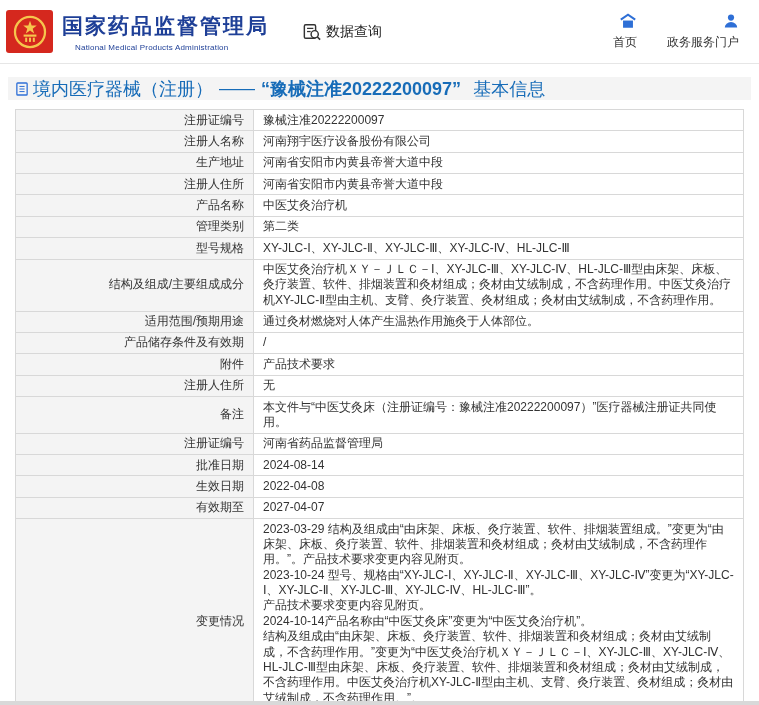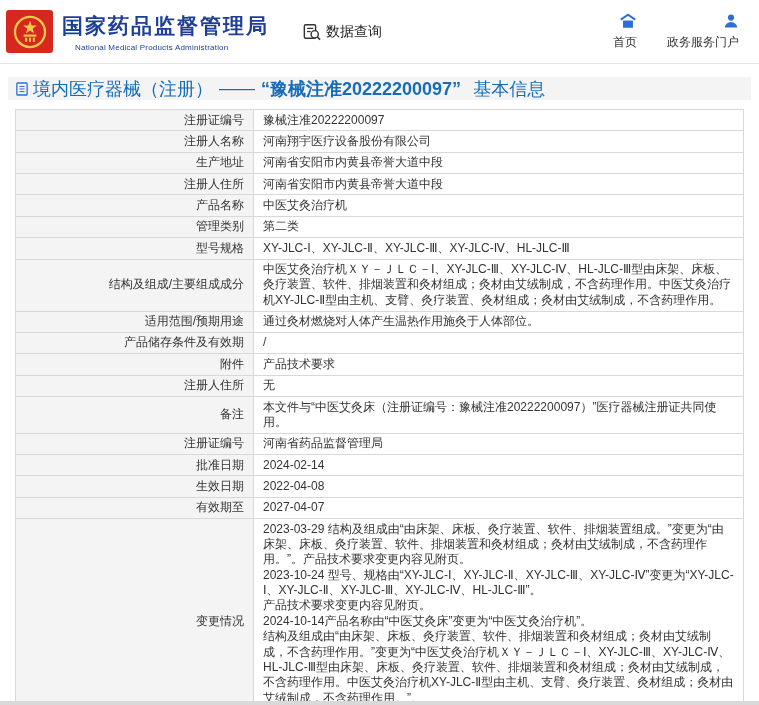--- a/index.html
+++ b/index.html
@@ -228,21 +228,21 @@
     <tr>
       <td class="lbl">备注</td>
       <td class="val">本文件与“中医艾灸床（注册证编号：豫械注准20222200097）”医疗器械注册证共同使用。</td>
     </tr>
     <tr>
       <td class="lbl">注册证编号</td>
       <td class="val">河南省药品监督管理局</td>
     </tr>
     <tr>
       <td class="lbl">批准日期</td>
-      <td class="val">2024-02-14</td>
+      <td class="val">2024-08-14</td>
     </tr>
     <tr>
       <td class="lbl">生效日期</td>
       <td class="val">2022-04-08</td>
     </tr>
     <tr>
       <td class="lbl">有效期至</td>
       <td class="val">2027-04-07</td>
     </tr>
     <tr>

